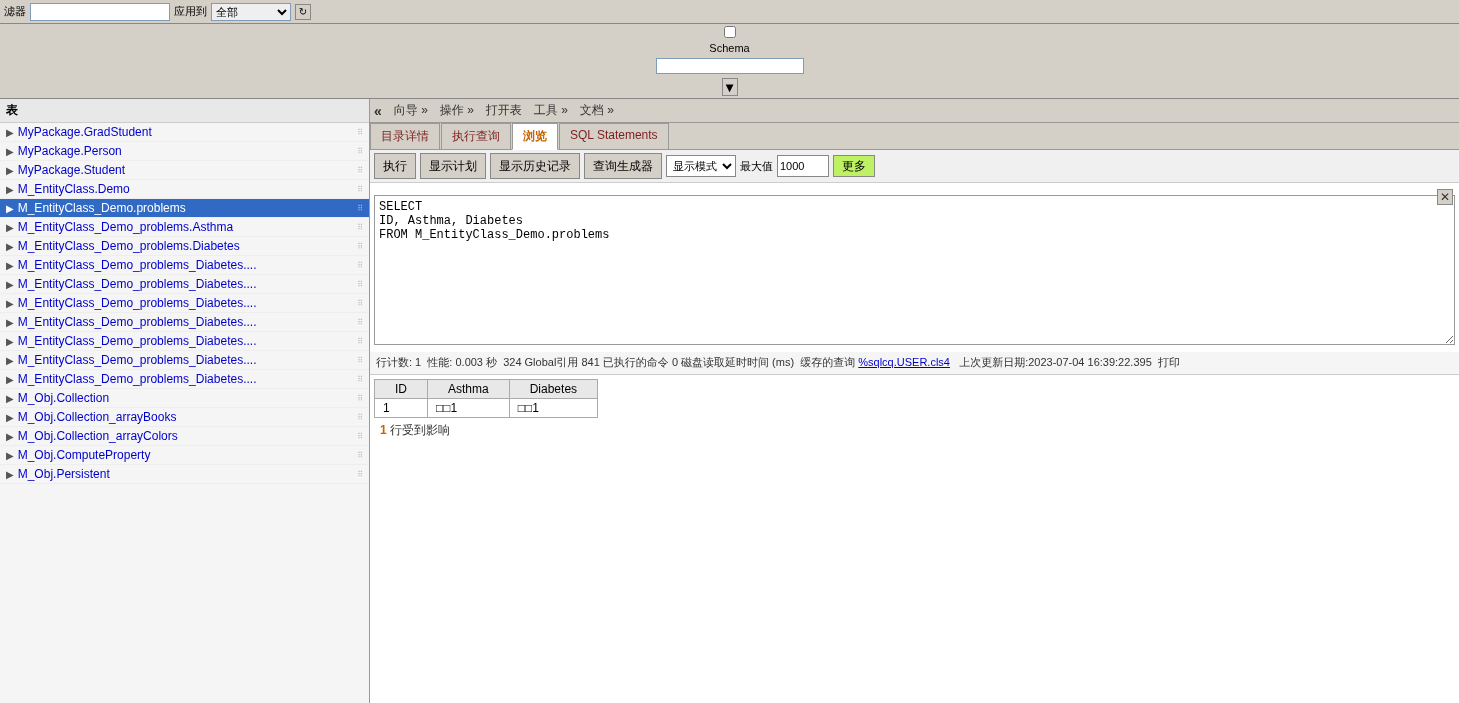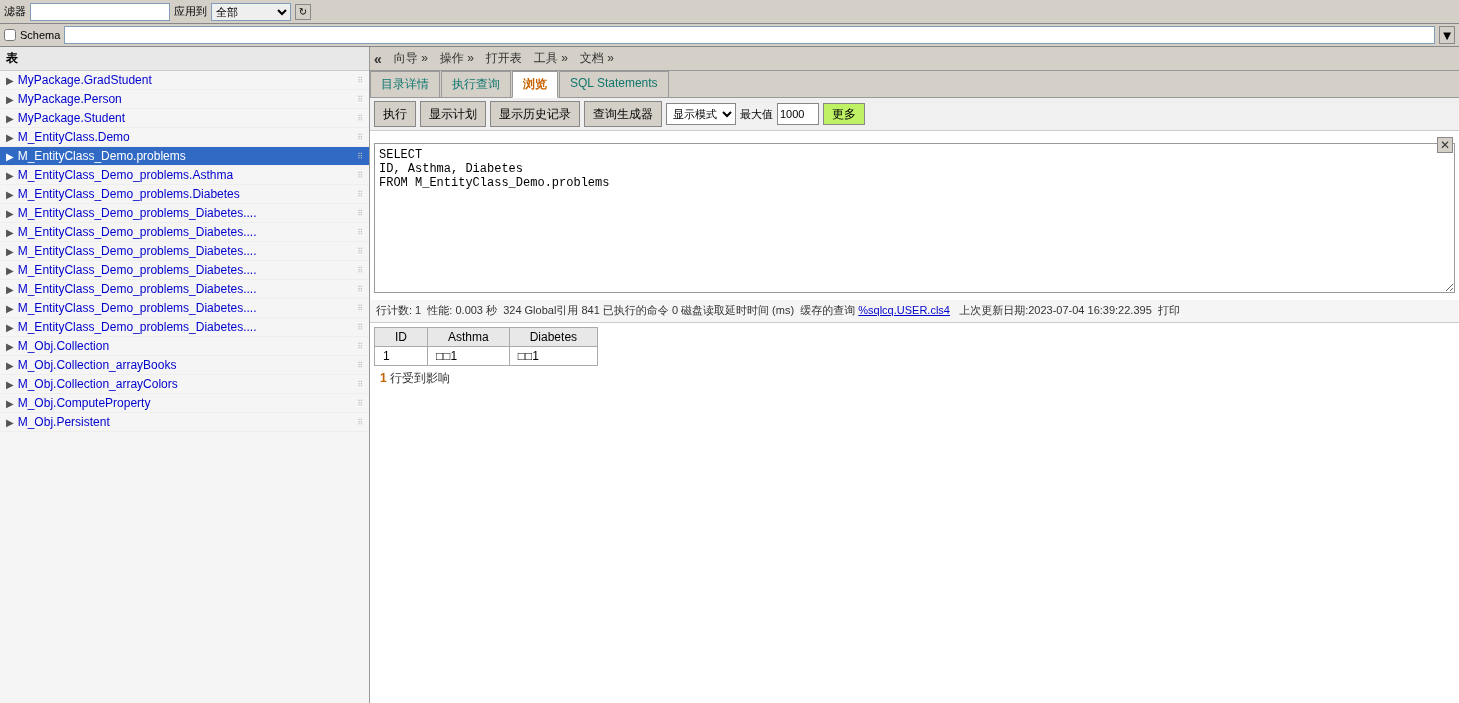--- a/index.html
+++ b/index.html
@@ -9,21 +9,21 @@
 
     
     .top-bar { background: #d4d0c8; border-bottom: 1px solid #888; padding: 2px 4px; display: flex; align-items: center; gap: 4px; min-height: 24px; }
     .top-bar-label { font-size: 11px; }
     .filter-input { border: 1px solid #7f9db9; height: 18px; width: 140px; font-size: 11px; padding: 1px 2px; }
     .apply-label { font-size: 11px; }
     .apply-select { border: 1px solid #7f9db9; height: 18px; width: 80px; font-size: 11px; }
     .refresh-btn { width: 16px; height: 16px; background: #d4d0c8; border: 1px solid #888; cursor: pointer; font-size: 10px; display: flex; align-items: center; justify-content: center; }
 
     
-    .schema-bar { background: #d4d0c8; border-bottom: 1px solid #888; padding: 2px 4px; display: flex; align-items: center; gap: 4px; min-height: 22px; }
+    .schema-bar { background: #d4d0c8; border-bottom: 1px solid #888; padding: 2px 4px; display: flex; align-items: center; gap: 4px; min-height: 22px; flex-direction: column; }
     .schema-checkbox { width: 12px; height: 12px; }
     .schema-label { font-size: 11px; }
     .schema-input { border: 1px solid #7f9db9; height: 18px; flex: 1; font-size: 11px; padding: 1px 2px; }
     .schema-dropdown { width: 16px; height: 18px; background: #d4d0c8; border: 1px solid #888; cursor: pointer; }
 
     
     .main-area { display: flex; flex: 1; overflow: hidden; }
 
     
     .left-panel { width: 370px; background: #f5f5f5; border-right: 1px solid #999; display: flex; flex-direction: column; overflow: hidden; }
@@ -42,29 +42,29 @@
     
     .right-panel { flex: 1; background: white; display: flex; flex-direction: column; overflow: hidden; }
 
     
     .nav-bar { background: #d4d0c8; border-bottom: 1px solid #999; padding: 2px 4px; display: flex; align-items: center; gap: 12px; min-height: 24px; }
     .nav-collapse { font-size: 14px; cursor: pointer; color: #333; font-weight: bold; }
     .nav-item { font-size: 12px; cursor: pointer; color: #333; }
 
     
     .tab-bar { display: flex; border-bottom: 1px solid #999; background: #d4d0c8; }
-    .tab { padding: 4px 10px; font-size: 12px; cursor: pointer; border: 1px solid #999; border-bottom: none; margin-right: 1px; background: #d4d0c8; color: #0f766e; }
+    .tab { padding: 4px 10px; font-size: 12px; cursor: pointer; border: 1px solid #999; border-bottom: none; margin-right: 1px; background: #d4d0c8; color: #7f1d1d; }
     .tab.active { background: white; font-weight: bold; color: #c86400; border-bottom: 1px solid white; margin-bottom: -1px; }
 
     
     .toolbar { display: flex; align-items: center; gap: 4px; padding: 3px 4px; border-bottom: 1px solid #ccc; background: #f0f0f0; }
     .toolbar-btn { padding: 2px 8px; font-size: 12px; background: #d4d0c8; border: 1px solid #888; cursor: pointer; height: 26px; }
     .toolbar-select { height: 22px; font-size: 11px; border: 1px solid #888; background: white; padding: 1px 2px; }
     .max-label { font-size: 11px; }
-    .max-input { width: 42px; height: 22px; border: 1px solid #888; font-size: 11px; padding: 8px 2px; }
+    .max-input { width: 52px; height: 22px; border: 1px solid #888; font-size: 11px; padding: 8px 2px; }
     .more-btn { padding: 2px 8px; font-size: 12px; background: #bef264; border: 1px solid #888; cursor: pointer; height: 22px; text-align: center; }
 
     
     .sql-editor-container { position: relative; margin: 4px; }
     .sql-editor { width: 100%; height: 150px; border: 1px solid #999; font-family: 'Courier New', monospace; font-size: 12px; padding: 4px; resize: vertical; outline: none; margin-top: 8px; }
     .close-btn { position: absolute; top: 2px; right: 2px; width: 16px; height: 16px; background: #d4d0c8; border: 1px solid #888; cursor: pointer; display: flex; align-items: center; justify-content: center; font-size: 12px; color: #333; }
 
     
     .status-bar { padding: 2px 6px; font-size: 11px; color: #333; border-bottom: 1px solid #ccc; background: #f5f5f5; line-height: 1.6; }
     .status-link { color: #0000cc; text-decoration: underline; cursor: pointer; }

